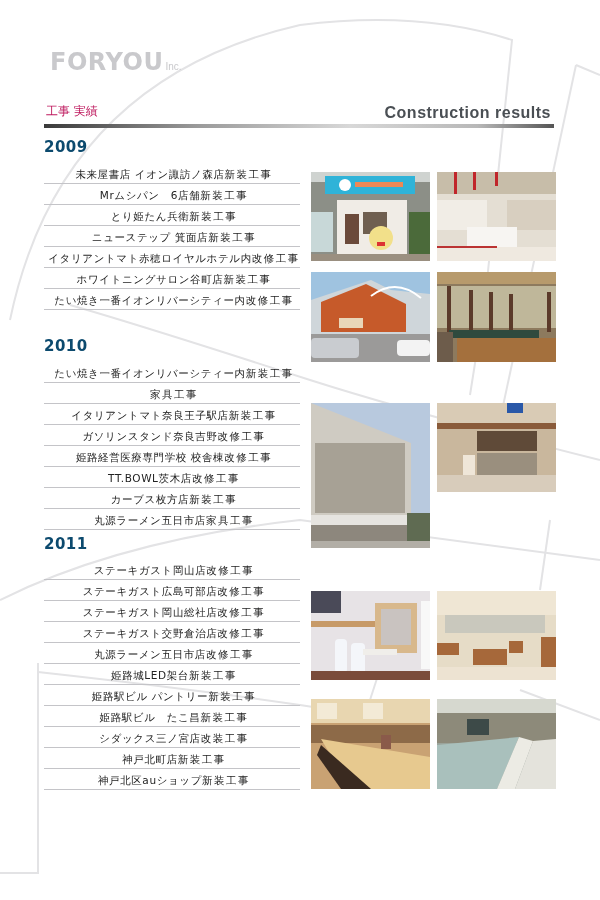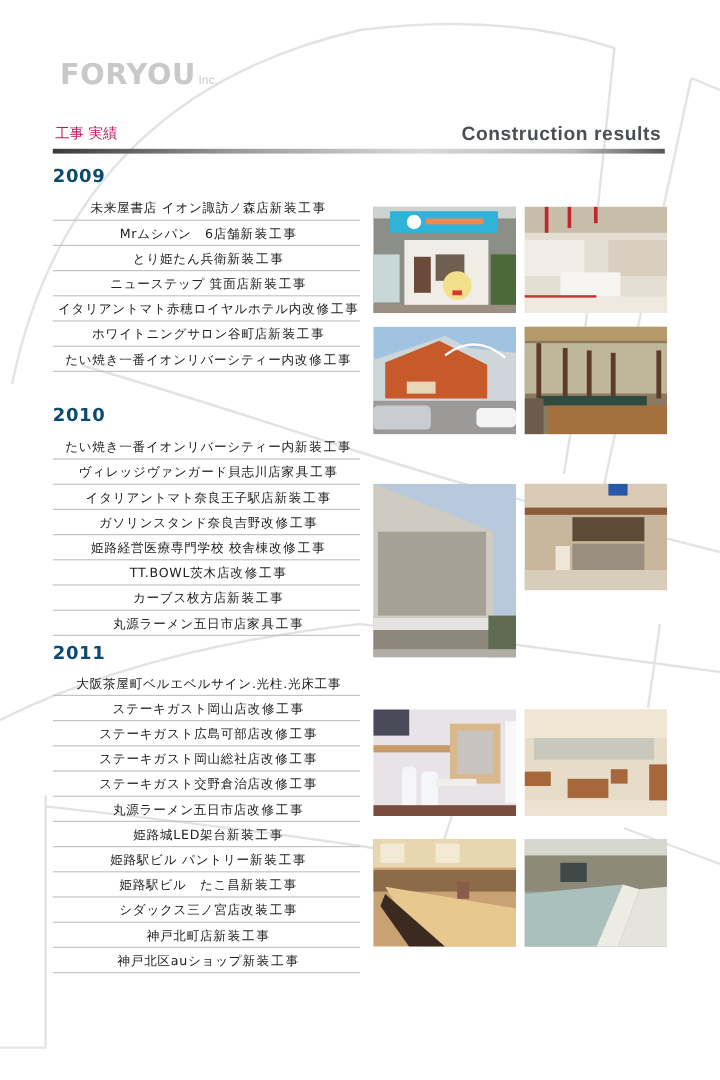--- a/index.html
+++ b/index.html
@@ -139,21 +139,20 @@
   </svg>
 </div>
 
 <div class="year" style="top:337px;">2010</div>
 <div class="list" style="top:362px;">
   <div class="row">
       <span class="name">たい焼き一番イオンリバーシティー内</span>
       <span class="kind">新装工事</span>
     </div>
   <div class="row">
-      <span class="name">ヴィレッジヴァンガード貝志川店</span>
       <span class="kind">家具工事</span>
     </div>
   <div class="row">
       <span class="name">イタリアントマト奈良王子駅店</span>
       <span class="kind">新装工事</span>
     </div>
   <div class="row">
       <span class="name">ガソリンスタンド奈良吉野</span>
       <span class="kind">改修工事</span>
     </div>
@@ -194,24 +193,20 @@
     <rect x="0" y="20" width="119" height="6" fill="#8a5b3a"></rect>
     <rect x="40" y="28" width="60" height="20" fill="#5f4a38"></rect>
     <rect x="40" y="50" width="60" height="22" fill="#9a8f7e"></rect>
     <rect x="26" y="52" width="12" height="22" fill="#efe6d8"></rect>
     <rect x="0" y="72" width="119" height="17" fill="#d8ccbb"></rect>
   </svg>
 </div>
 
 <div class="year" style="top:535px;">2011</div>
 <div class="list" style="top:559px;">
-  <div class="row">
-      <span class="name">大阪茶屋町ベルエベル</span>
-      <span class="kind" style="letter-spacing:0.6px;">サイン.光柱.光床工事</span>
-    </div>
   <div class="row">
       <span class="name">ステーキガスト岡山店</span>
       <span class="kind">改修工事</span>
     </div>
   <div class="row">
       <span class="name">ステーキガスト広島可部店</span>
       <span class="kind">改修工事</span>
     </div>
   <div class="row">
       <span class="name">ステーキガスト岡山総社店</span>

